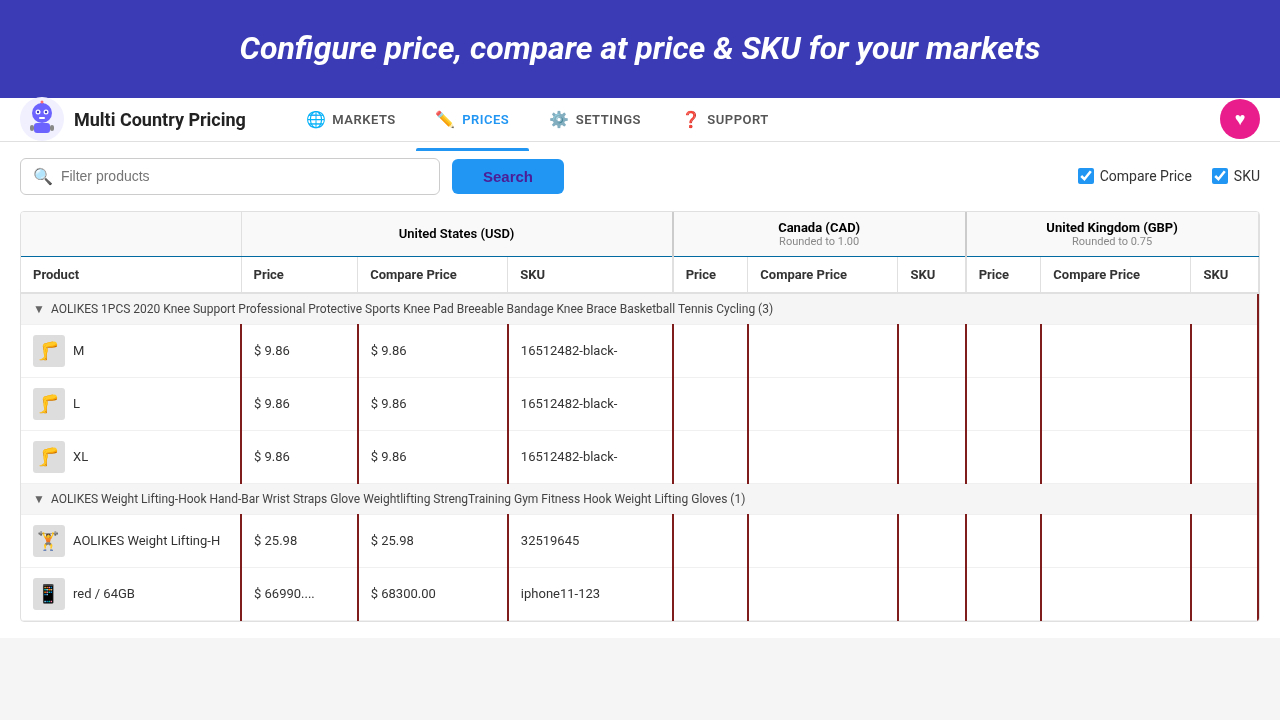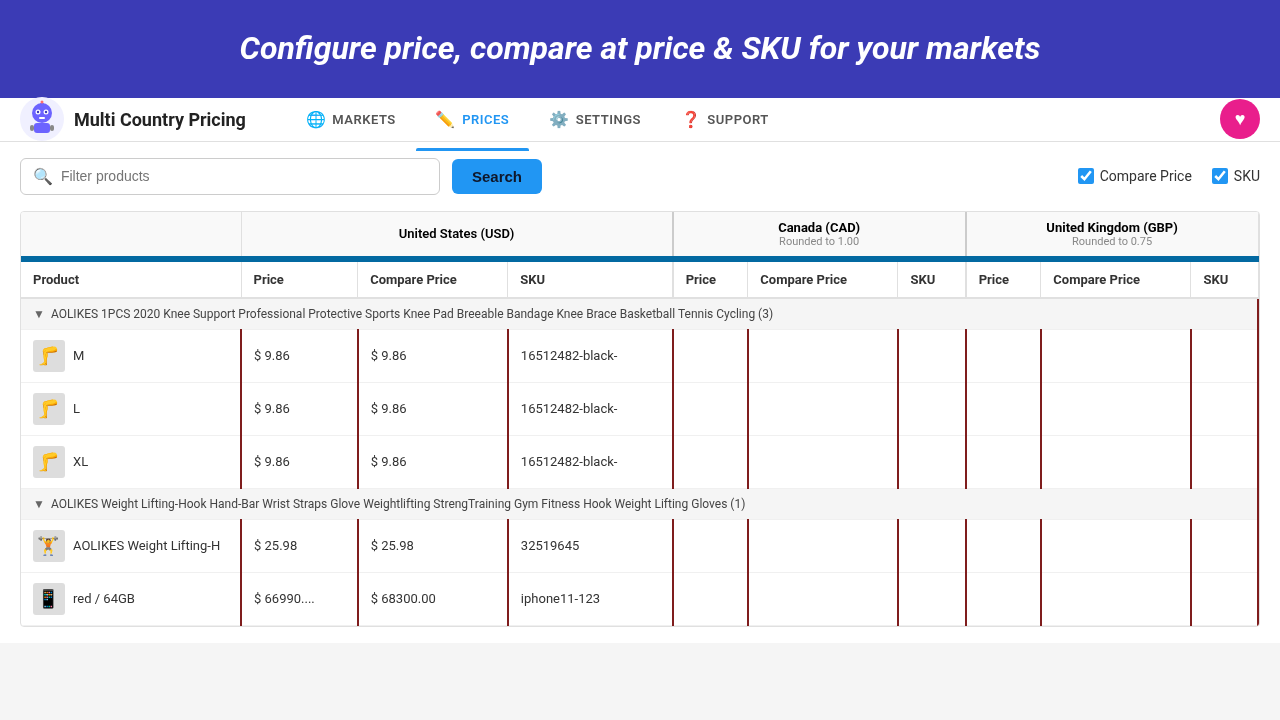--- a/index.html
+++ b/index.html
@@ -125,24 +125,24 @@
       width: 100%;
       background: transparent;
     }
     .search-icon-span {
       color: #999;
       margin-right: 8px;
       font-size: 16px;
     }
     .search-btn {
       background: #2196f3;
-      color: #0f172a;
+      color: #4c1d95;
       border: none;
       border-radius: 6px;
-      padding: 9px 20px;
+      padding: 9px 31px;
       font-size: 15px;
       font-weight: 600;
       cursor: pointer;
     }
     .checkboxes {
       display: flex;
       align-items: center;
       gap: 20px;
       margin-left: auto;
     }
@@ -166,21 +166,21 @@
       border-radius: 4px;
       overflow-x: auto;
     }
     table {
       width: 100%;
       border-collapse: collapse;
       font-size: 13px;
     }
     thead tr.country-row th {
       background: #f9f9f9;
-      border-bottom: 6px solid #0369a1;
+      border-bottom: 1px solid #0369a1;
       border-right: 1px solid #e0e0e0;
       font-weight: 600;
       font-size: 13px;
       padding: 8px 16px;
     }
     thead tr.country-row th:first-child {
       border-right: 1px solid #e0e0e0;
     }
     thead tr.col-header th {
       background: #fff;

